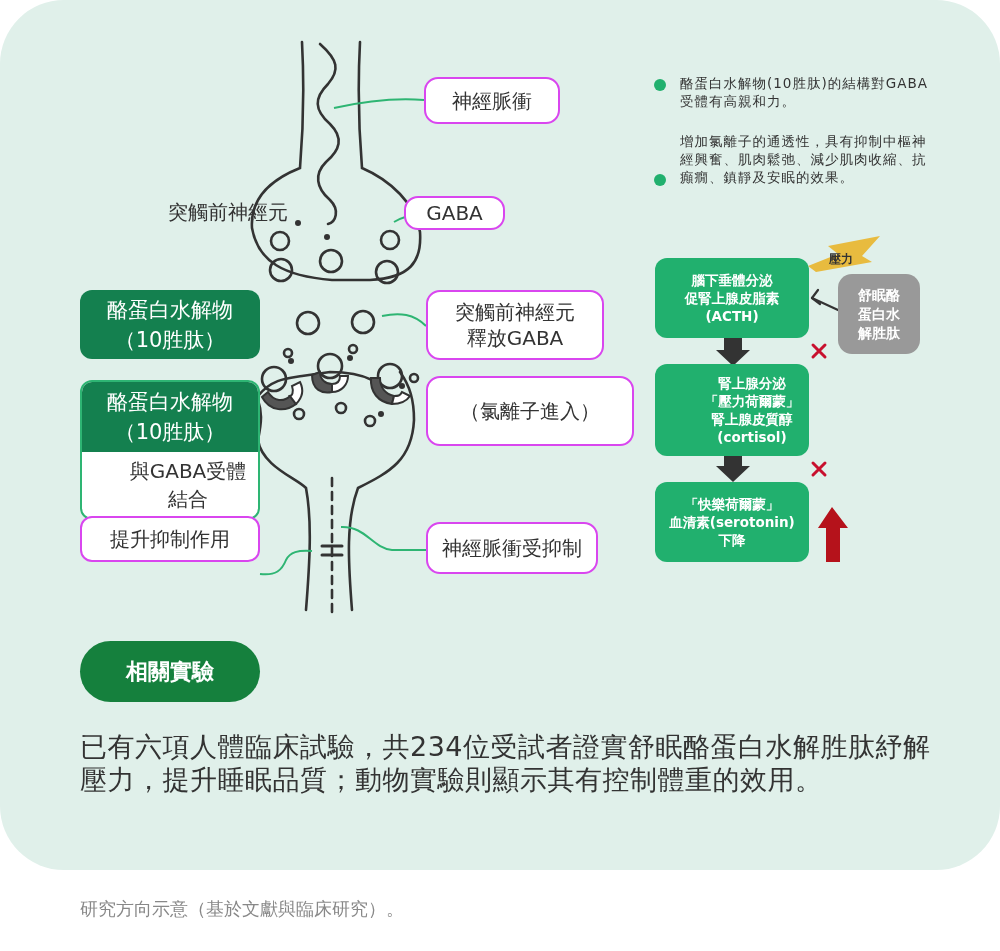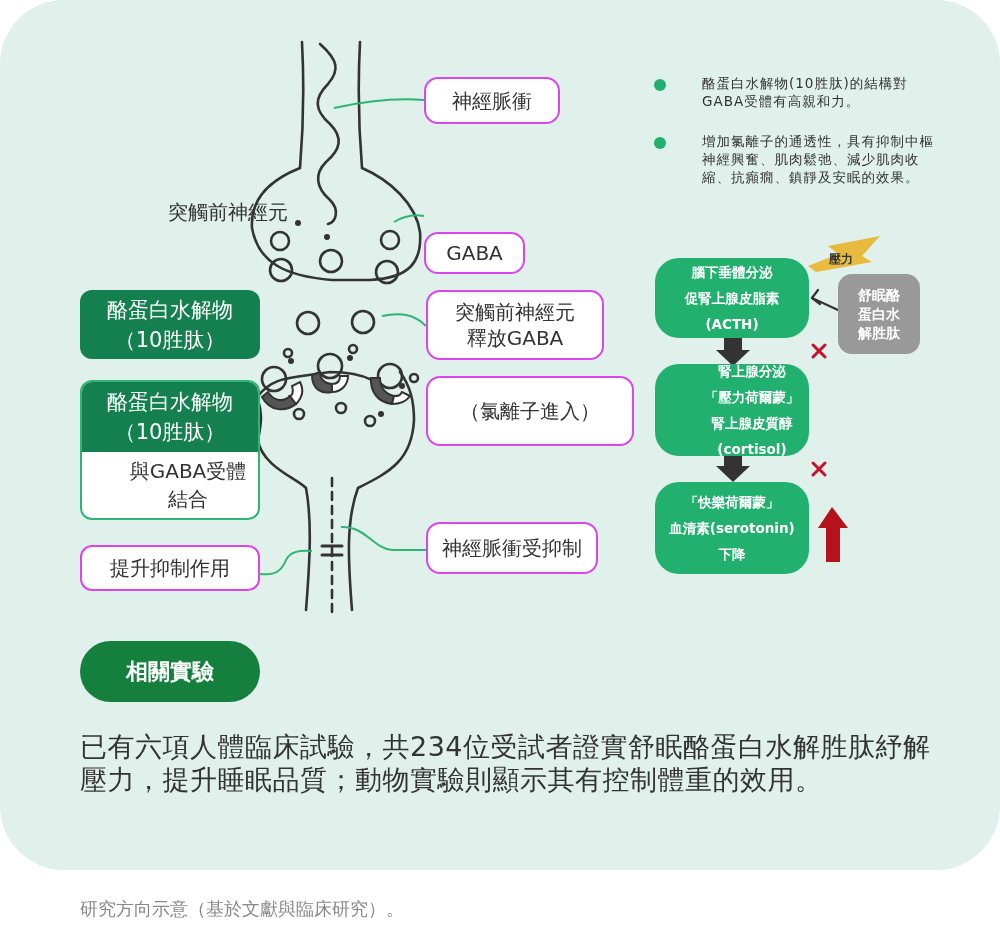--- a/index.html
+++ b/index.html
@@ -35,25 +35,25 @@
     .combo .bottom {
       display: flex; flex-direction: column; align-items: center; justify-content: center;
       height: 66px; font-size: 20px; line-height: 28px; color: #333; padding-left: 36px;
     }
     .notes { position: absolute; left: 654px; top: 74px; width: 280px; }
     .note { display: flex; margin-bottom: 18px; }
     .note .dot {
       width: 12px; height: 12px; border-radius: 50%; background: #21b06e;
       margin-top: 5px; margin-right: 14px; flex-shrink: 0;
     }
-    .note .txt { font-size: 13.5px; line-height: 18px; color: #333; letter-spacing: 1px; margin-left: 22px; }
+    .note .txt { font-size: 13.5px; line-height: 18px; color: #333; letter-spacing: 1px; }
     .flow {
       position: absolute; box-sizing: border-box; background: #21b06e; color: #fff;
-      border-radius: 24px; display: flex; flex-direction: column; align-items: center;
-      justify-content: center; text-align: center; font-size: 13.5px; line-height: 18px; font-weight: bold; gap: 8px;
+      border-radius: 12px; display: flex; flex-direction: column; align-items: center;
+      justify-content: center; text-align: center; font-size: 13.5px; line-height: 18px; font-weight: bold;
     }
     .gray-box {
       position: absolute; box-sizing: border-box; background: #999999; color: #fff;
       border-radius: 14px; display: flex; flex-direction: column; align-items: center;
       justify-content: center; font-size: 14px; line-height: 19px; font-weight: bold;
     }
     .stress-label { position: absolute; font-size: 12px; font-weight: bold; color: #333; }
     .pill {
       position: absolute; left: 80px; top: 641px; width: 180px; height: 61px;
       background: #15803d; border-radius: 31px; color: #fff; font-size: 22px; font-weight: bold;
@@ -143,21 +143,21 @@
     <path d="M813 345 L825 357 M825 345 L813 357"></path>
     <path d="M813 463 L825 475 M825 463 L813 475"></path>
   </g>
 
   <path d="M832 507 L848 528 L840 528 L840 562 L826 562 L826 528 L818 528 Z" fill="#b5121b"></path>
 </svg>
 
 <div class="plain" style="left:168px; top:199px;">突觸前神經元</div>
 
 <div class="lbl" style="left:424px; top:77px; width:136px; height:47px;">神經脈衝</div>
-<div class="lbl" style="left:424px; top:196px; width:101px; height:42px;margin-top:36px;">GABA</div>
+<div class="lbl" style="left:404px; top:196px; width:101px; height:34px;">GABA</div>
 <div class="lbl" style="left:426px; top:290px; width:178px; height:70px; flex-direction:column;">
   <span>突觸前神經元</span>
   <span>釋放GABA</span>
 </div>
 <div class="lbl" style="left:426px; top:376px; width:208px; height:70px; flex-direction:column;">
   <span>（氯離子進入）</span>
 </div>
 <div class="lbl" style="left:426px; top:522px; width:172px; height:52px;">神經脈衝受抑制</div>
 
 <div class="dark-box" style="left:80px; top:290px; width:180px; height:69px; flex-direction:column;">
@@ -167,46 +167,46 @@
 <div class="combo" style="left:80px; top:380px; width:180px; height:140px;">
   <div class="top">
     <span>酪蛋白水解物</span>
     <span>（10胜肽）</span>
   </div>
   <div class="bottom">
     <span>與GABA受體</span>
     <span>結合</span>
   </div>
 </div>
-<div class="lbl" style="left:80px; top:545px; width:180px; height:46px; border-radius:12px;text-align:right;">提升抑制作用</div>
+<div class="lbl" style="left:80px; top:516px; width:180px; height:46px; border-radius:12px;text-align:right;">提升抑制作用</div>
 
 <div class="notes">
   <div class="note">
     <span class="dot"></span>
     <span class="txt">酪蛋白水解物(10胜肽)的結構對GABA受體有高親和力。</span>
   </div>
-  <div class="note" style="margin-top:22px;">
+  <div class="note" style="margin-top:22px;align-items:flex-end;">
     <span class="dot"></span>
     <span class="txt">增加氯離子的通透性，具有抑制中樞神經興奮、肌肉鬆弛、減少肌肉收縮、抗癲癇、鎮靜及安眠的效果。</span>
   </div>
 </div>
 
 <div class="stress-label" style="left:829px; top:251px;text-align:center;">壓力</div>
 <div class="flow" style="left:655px; top:258px; width:154px; height:80px;">
   <span>腦下垂體分泌</span>
   <span>促腎上腺皮脂素</span>
   <span>(ACTH)</span>
 </div>
 <div class="flow" style="left:655px; top:364px; width:154px; height:92px;padding-left:40px;">
   <span>腎上腺分泌</span>
   <span>「壓力荷爾蒙」</span>
   <span>腎上腺皮質醇</span>
   <span>(cortisol)</span>
 </div>
-<div class="flow" style="left:655px; top:482px; width:154px; height:92px;">
+<div class="flow" style="left:655px; top:482px; width:154px; height:80px;">
   <span>「快樂荷爾蒙」</span>
   <span>血清素(serotonin)</span>
   <span>下降</span>
 </div>
 <div class="gray-box" style="left:838px; top:274px; width:82px; height:80px;">
   <span>舒眠酪</span>
   <span>蛋白水</span>
   <span>解胜肽</span>
 </div>
 

